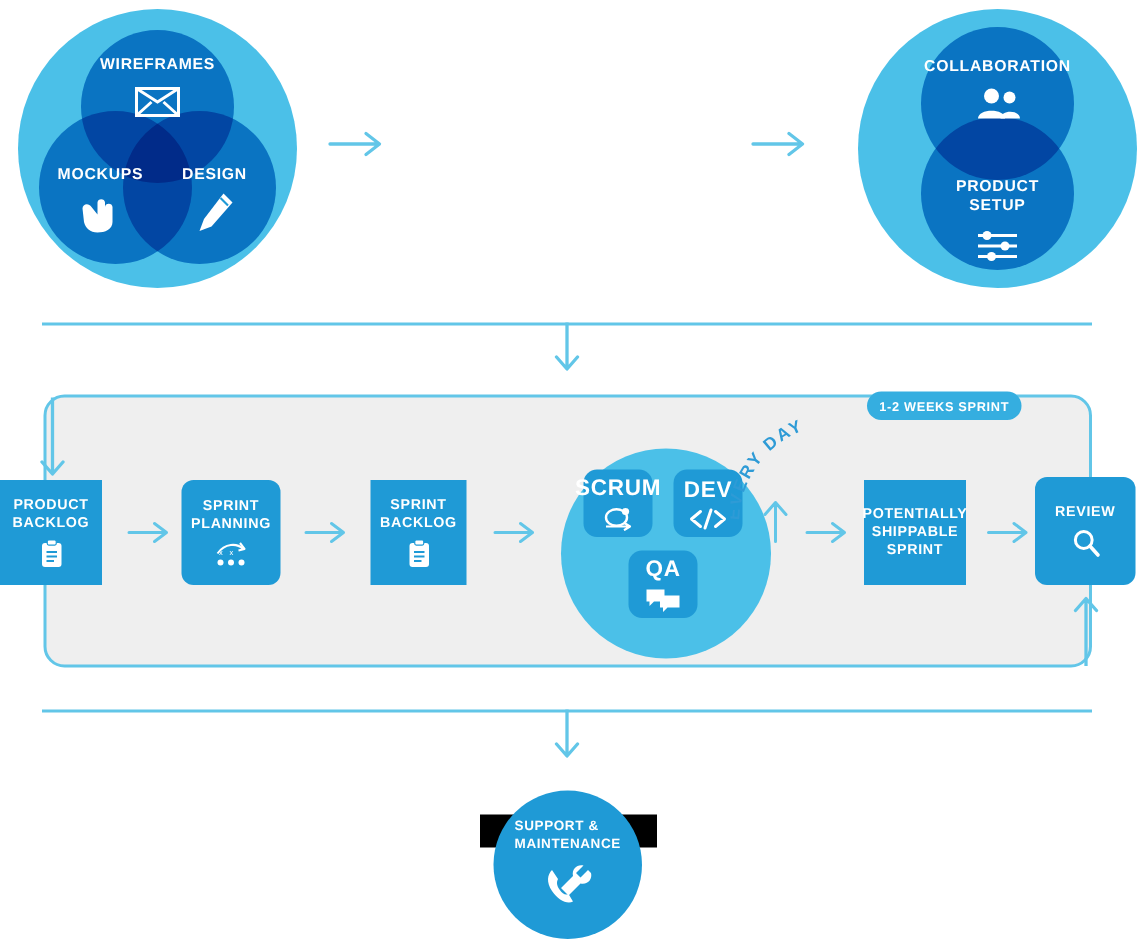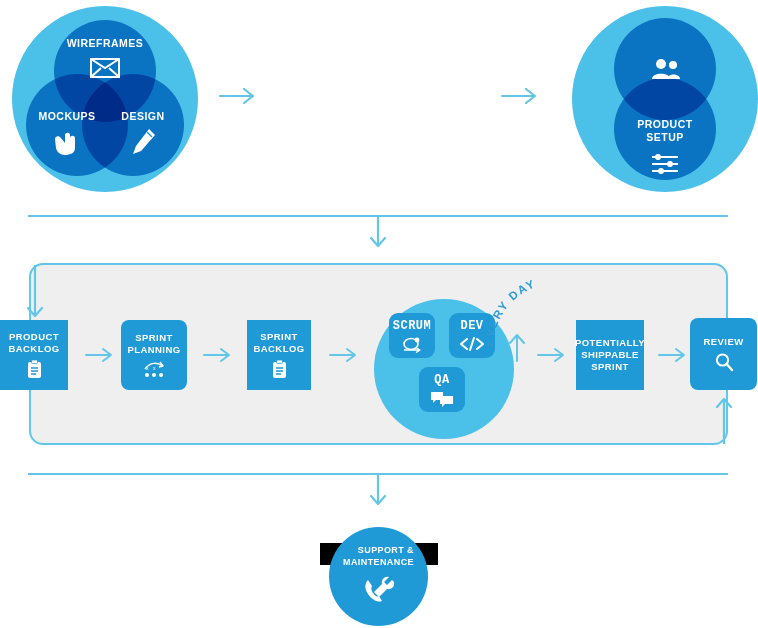--- a/index.html
+++ b/index.html
@@ -61,21 +61,21 @@
   .flowarrow{position:absolute;width:34px;height:22px;}
 
   .daycircle{
     position:absolute;left:374px;top:299px;width:140px;height:140px;
     border-radius:50%;background:#4BC0E8;
   }
   .mini{
     position:absolute;background:#1f9ad6;border-radius:9px;color:#fff;
     display:flex;flex-direction:column;align-items:center;justify-content:center;
   }
-  .mini .lbl{font-size:12px;font-weight:bold;letter-spacing:.5px;font-family:Liberation Mono, monospace;}
+  .mini .lbl{font-size:15px;font-weight:bold;letter-spacing:.5px;}
   .mini .ico{margin-top:3px;line-height:0;}
 
   .everyday{
     position:absolute;left:487px;top:277px;width:90px;height:90px;
     pointer-events:none;
   }
 
   .badge{
     position:absolute;left:578px;top:261px;width:103px;height:19px;
     background:#35AEE0;border-radius:10px;color:#fff;
@@ -86,21 +86,21 @@
   
   .artifact{position:absolute;background:#000000;}
   .supcircle{
     position:absolute;left:329px;top:527px;width:99px;height:99px;
     border-radius:50%;background:#1f9ad6;
     display:flex;flex-direction:column;align-items:center;justify-content:center;
     color:#fff;
   }
   .supcircle .lbl{
     font-size:9px;font-weight:bold;letter-spacing:.4px;line-height:1.3;
-    text-align:right;white-space:pre-line;margin-top:-2px;
+    text-align:left;white-space:pre-line;margin-top:-2px;
   }
   .supcircle .ico{margin-top:7px;line-height:0;}
 </style>
 </head>
 <body>
 
 <div class="stage">
 
   <div class="group" style="left:12px;">
     <div class="halo"></div>
@@ -144,20 +144,21 @@
     <svg width="42" height="28" viewBox="0 0 42 28">
         <path d="M2 14 H34 M26 7 L35 14 L26 21" fill="none" stroke="#62C6E8" stroke-width="2.2" stroke-linecap="round" stroke-linejoin="round"></path>
       </svg>
   </div>
 
   <div class="group" style="left:572px;">
     <div class="halo"></div>
     <div class="vcirc" style="left:42px;top:12px;width:102px;height:102px;"></div>
     <div class="vcirc" style="left:42px;top:72px;width:102px;height:102px;"></div>
 
+    <div class="lobe-label" style="top:32px;">COLLABORATION</div>
     <div class="lobe-ico" style="top:52px;">
       <svg width="34" height="22" viewBox="0 0 34 22">
           <circle cx="13" cy="6" r="5" fill="#fff"></circle>
           <path d="M4 21 C4 14 22 14 22 21 Z" fill="#fff"></path>
           <circle cx="25" cy="7" r="4" fill="#fff"></circle>
           <path d="M19 21 C19 15 32 15 32 21 Z" fill="#fff"></path>
         </svg>
     </div>
 
     <div class="lobe-label" style="top:112px;">PRODUCT
@@ -318,20 +319,21 @@
         </svg>
     </div>
   </div>
 
   <div class="abs" style="left:711px;top:392px;">
     <svg width="26" height="52" viewBox="0 0 26 52">
         <path d="M13 52 V8 M6 15 L13 7 L20 15" fill="none" stroke="#62C6E8" stroke-width="2.2" stroke-linecap="round" stroke-linejoin="round"></path>
       </svg>
   </div>
 
+  <div class="badge">1-2 WEEKS SPRINT</div>
 
   <div class="rule" style="top:473px;"></div>
   <div class="downarrow" style="left:365px;top:473px;">
     <svg width="26" height="36" viewBox="0 0 26 36">
         <path d="M13 0 V30 M6 23 L13 31 L20 23" fill="none" stroke="#62C6E8" stroke-width="2.2" stroke-linecap="round" stroke-linejoin="round"></path>
       </svg>
   </div>
 
   <div class="artifact" style="left:320px;top:543px;width:36px;height:22px;"></div>
   <div class="artifact" style="left:402px;top:543px;width:36px;height:22px;"></div>

